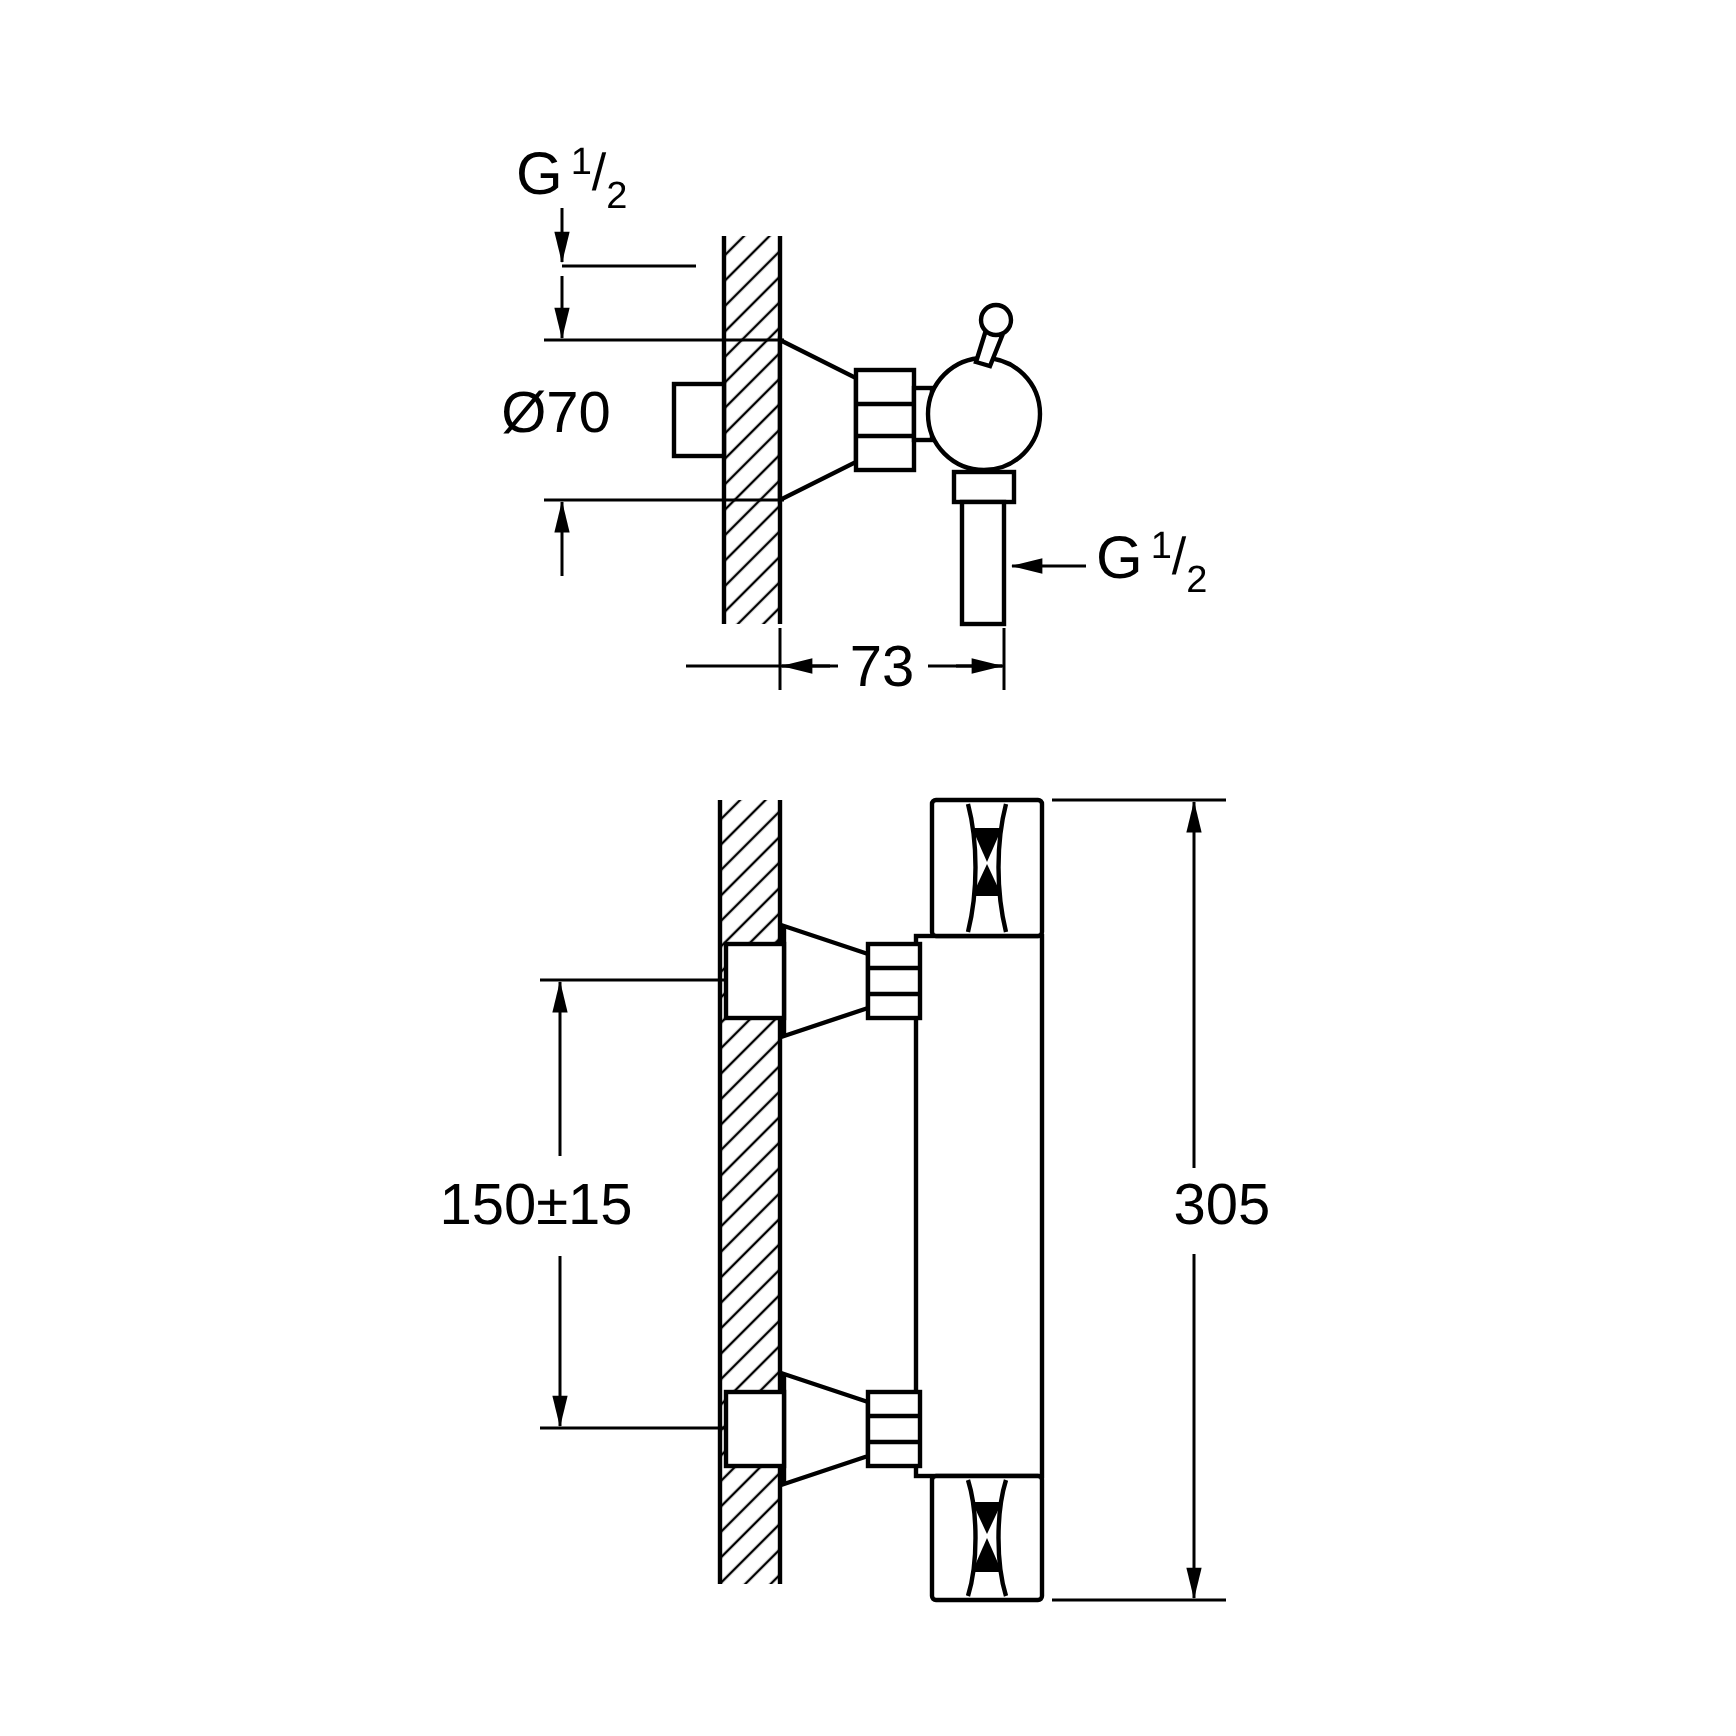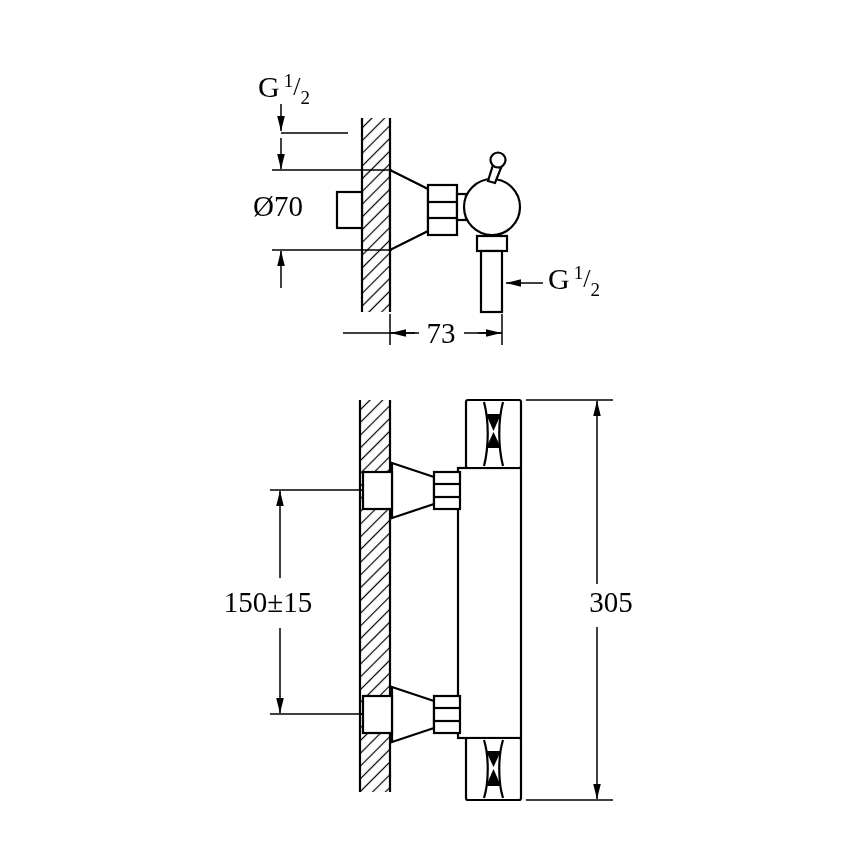--- a/index.html
+++ b/index.html
@@ -1,17 +1,17 @@
 <!DOCTYPE html>
 <html><head>
 <meta charset="utf-8">
 <style>
   html,body{margin:0;padding:0;background:#ffffff;}
   .canvas{position:relative;width:868px;height:868px;background:#ffffff;
-          font-family:Liberation Serif, serif;overflow:hidden;}
+          font-family:Liberation Sans, sans-serif;overflow:hidden;}
   svg{position:absolute;left:0;top:0;}
   .outline{fill:#ffffff;stroke:#000000;stroke-width:2.2;stroke-linejoin:miter;}
   .solid{fill:#000000;stroke:none;}
   .edge{stroke:#000000;stroke-width:2.2;fill:none;}
   .thin{stroke:#000000;stroke-width:1.5;fill:none;}
   .dimtext{font-size:29px;fill:#000000;}
   .threadtext{font-size:30px;fill:#000000;}
   .frac{font-size:19px;}
   .slash{font-size:26px;}
 </style>

